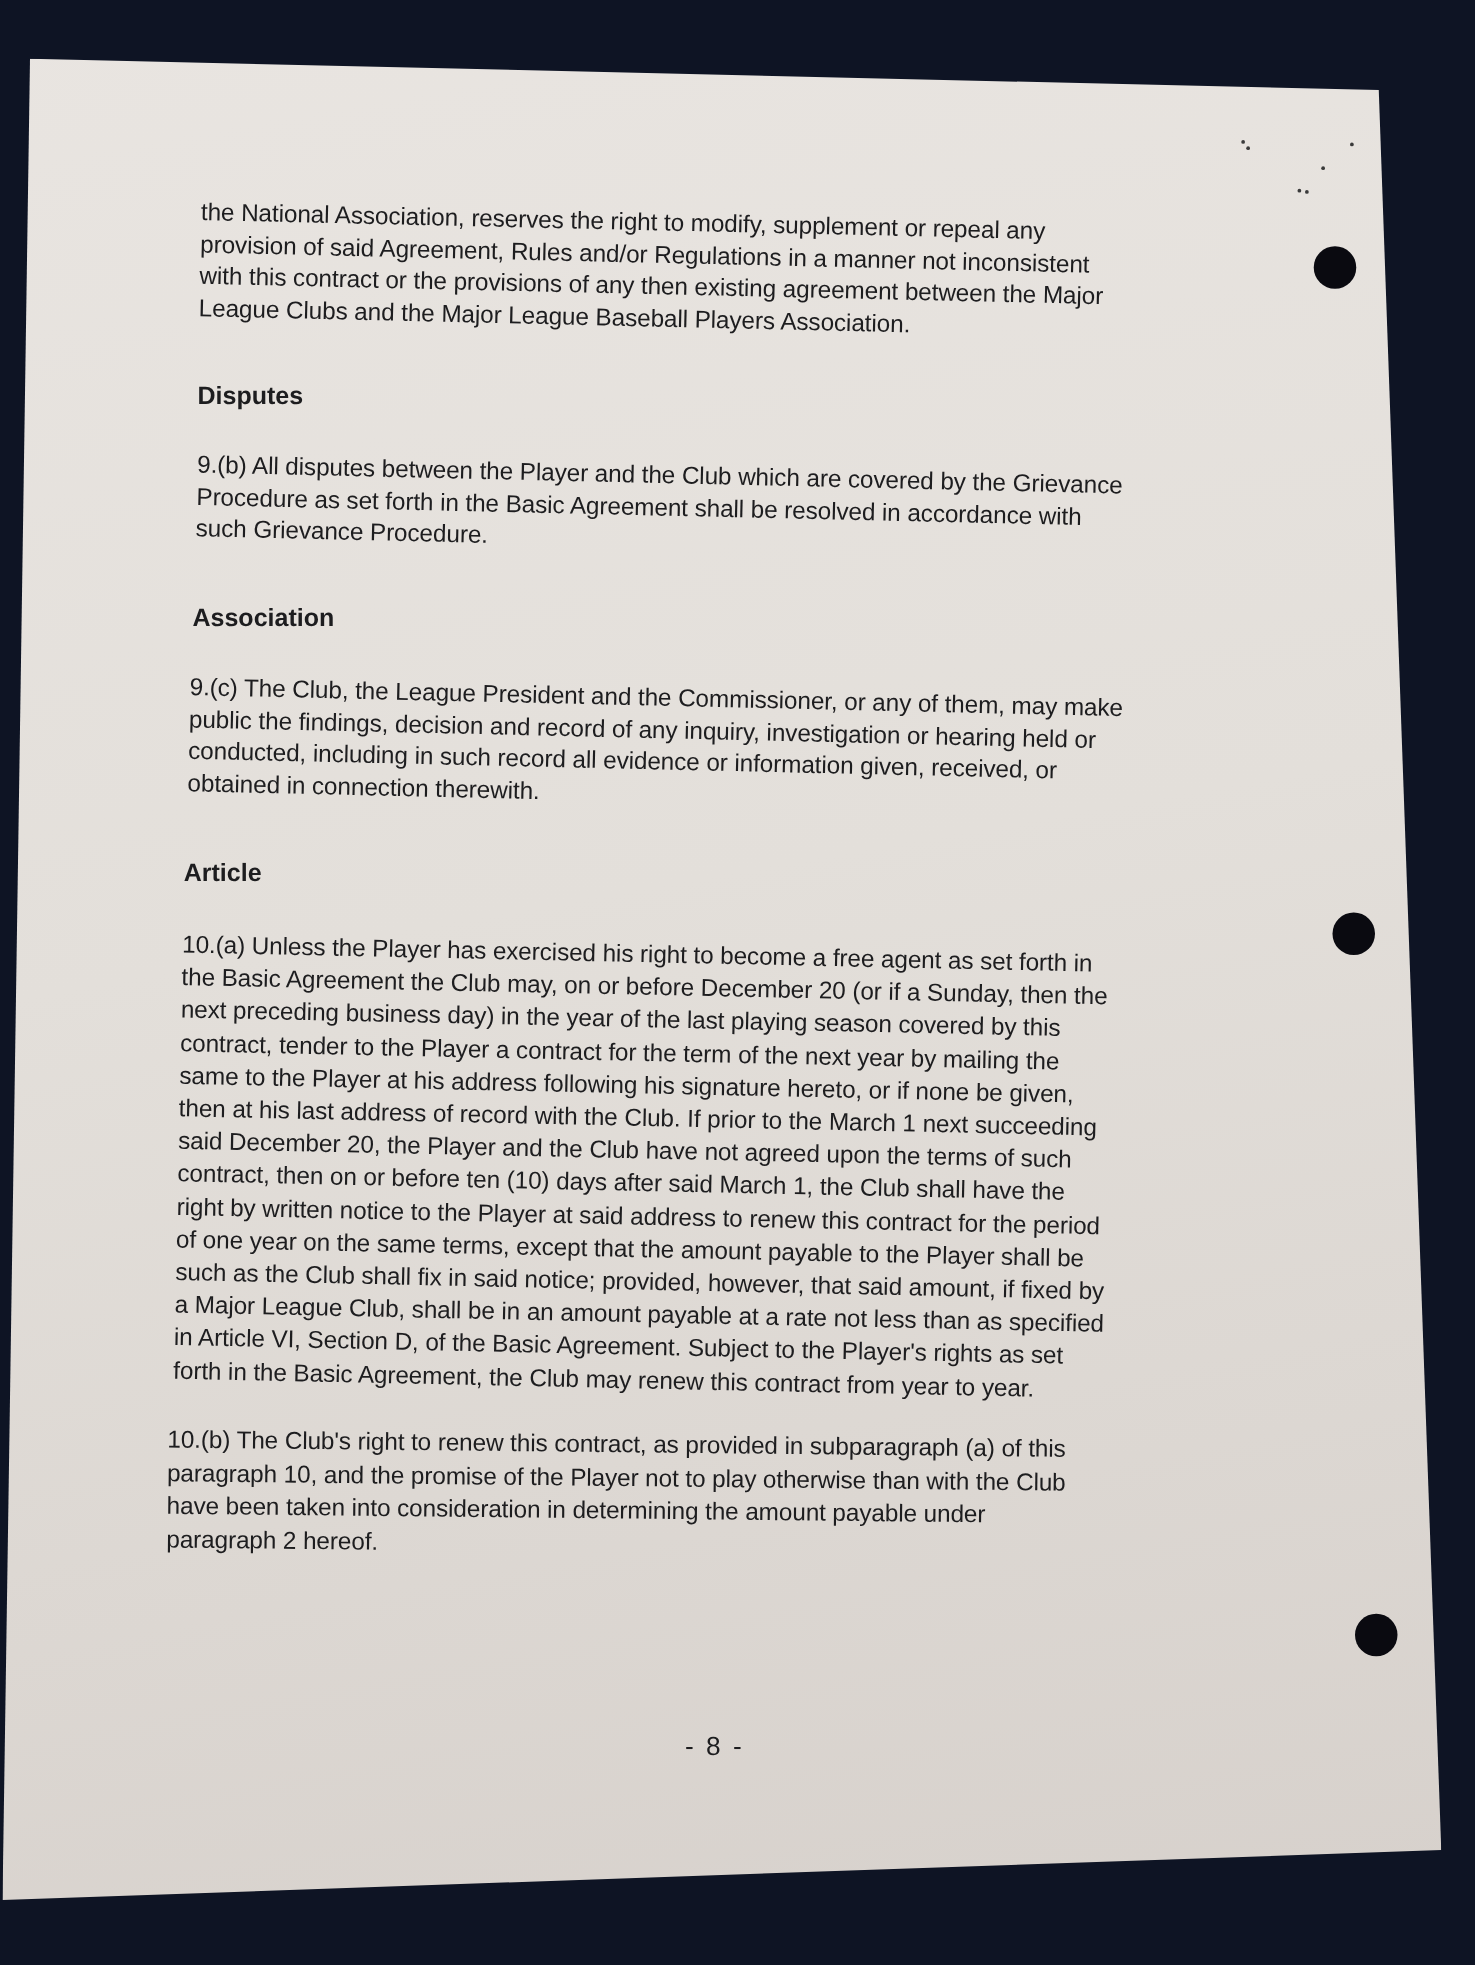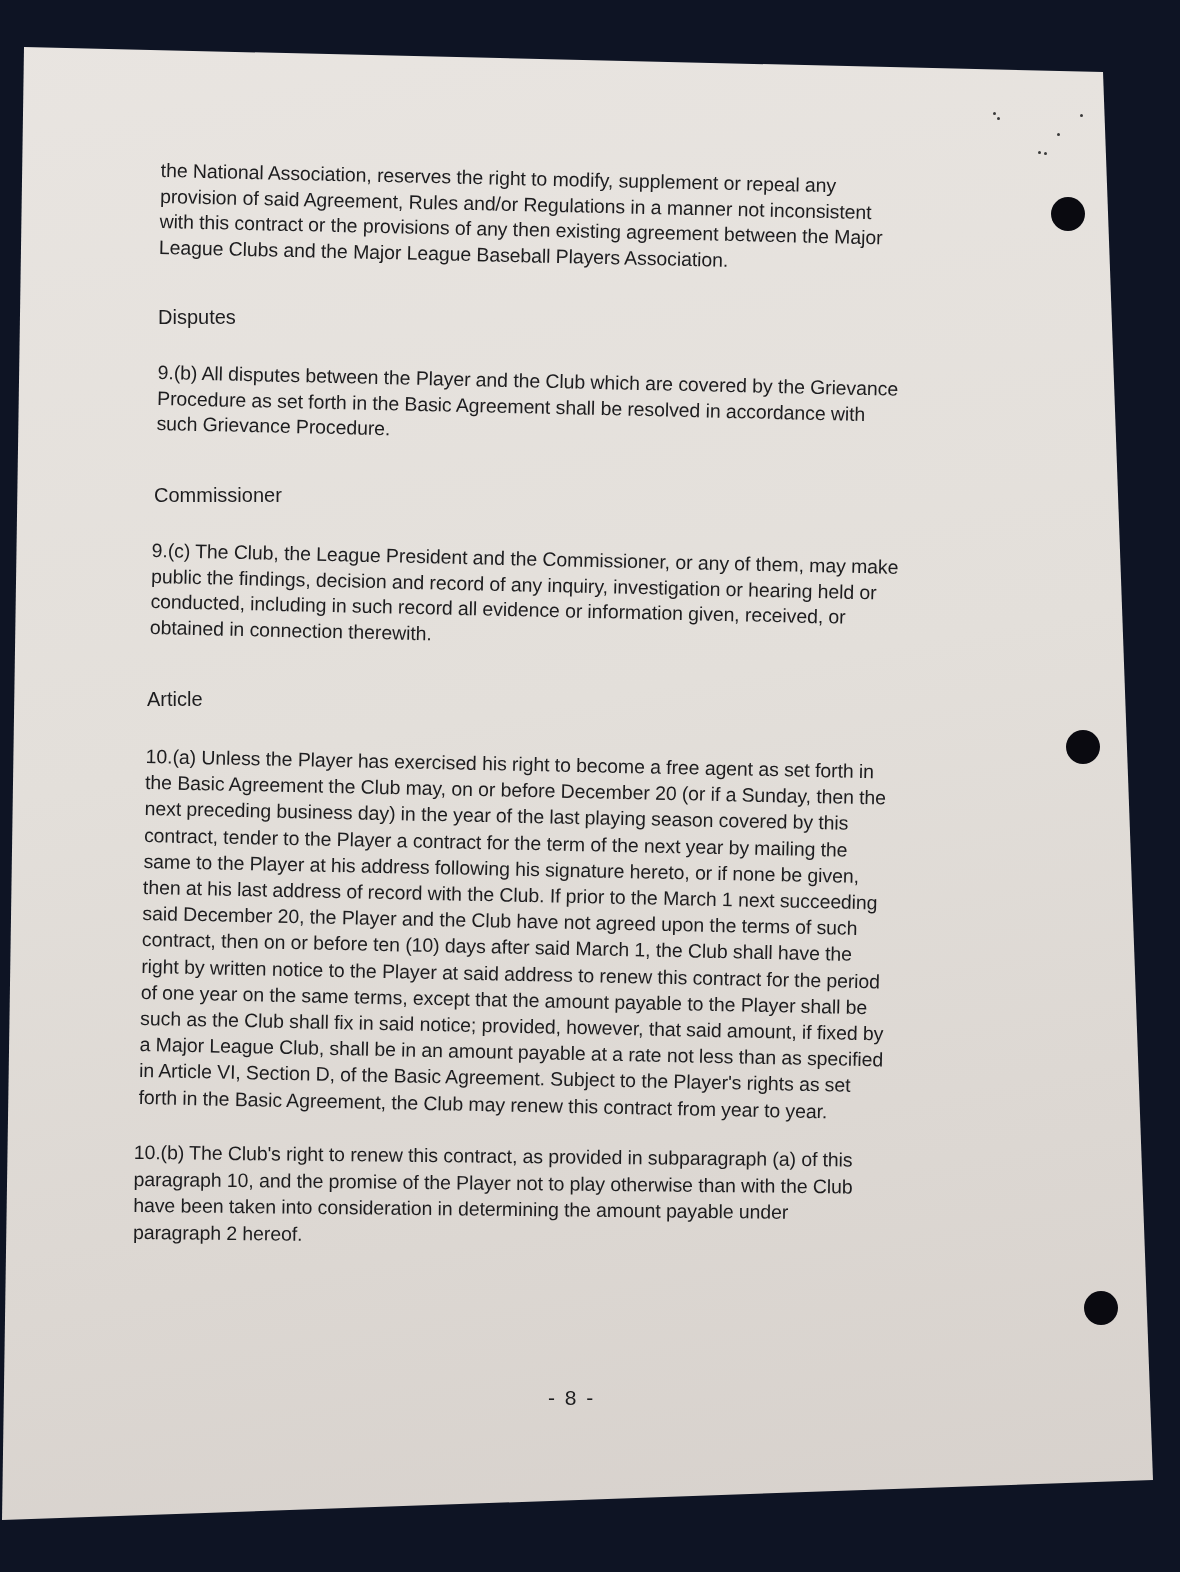--- a/index.html
+++ b/index.html
@@ -33,21 +33,21 @@
     }
     .block {
       position: absolute;
       width: 860px;
       font-size: 19.5px;
       line-height: 25.5px;
       letter-spacing: -0.1px;
     }
     .heading {
       position: absolute;
-      font-weight: normal;
+      font-weight: bold;
       font-size: 20px;
     }
     .line {
       display: block;
       white-space: nowrap;
     }
     .hole {
       position: absolute;
       width: 34px;
       height: 34px;
@@ -94,21 +94,21 @@
     <span class="line">League Clubs and the Major League Baseball Players Association.</span>
   </div>
 
   <div class="heading" style="left:158px; top:306px;">Disputes</div>
   <div class="block" style="left:158px; top:360px; transform: rotate(1.3deg); transform-origin: left top;">
     <span class="line">9.(b) All disputes between the Player and the Club which are covered by the Grievance</span>
     <span class="line">Procedure as set forth in the Basic Agreement shall be resolved in accordance with</span>
     <span class="line">such Grievance Procedure.</span>
   </div>
 
-  <div class="heading" style="left:154px; top:484px;">Commissioner</div>
+  <div class="heading" style="left:154px; top:484px;">Association</div>
   <div class="block" style="left:152px; top:538px; transform: rotate(1.3deg); transform-origin: left top;">
     <span class="line">9.(c) The Club, the League President and the Commissioner, or any of them, may make</span>
     <span class="line">public the findings, decision and record of any inquiry, investigation or hearing held or</span>
     <span class="line">conducted, including in such record all evidence or information given, received, or</span>
     <span class="line">obtained in connection therewith.</span>
   </div>
 
   <div class="heading" style="left:147px; top:688px;">Article</div>
   <div class="block" style="left:146px; top:743px; line-height:26.2px; transform: rotate(1.2deg); transform-origin: left top;">
     <span class="line">10.(a)  Unless the Player has exercised his right to become a free agent as set forth in</span>

